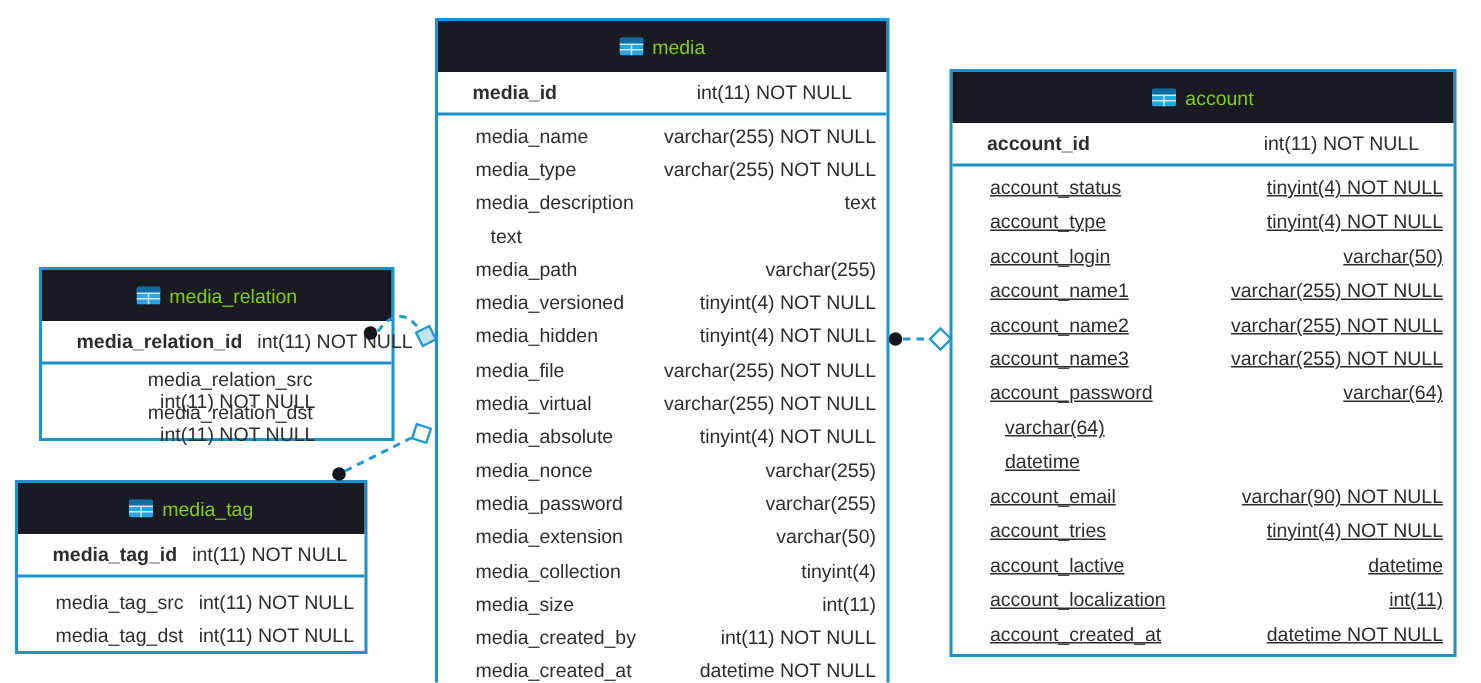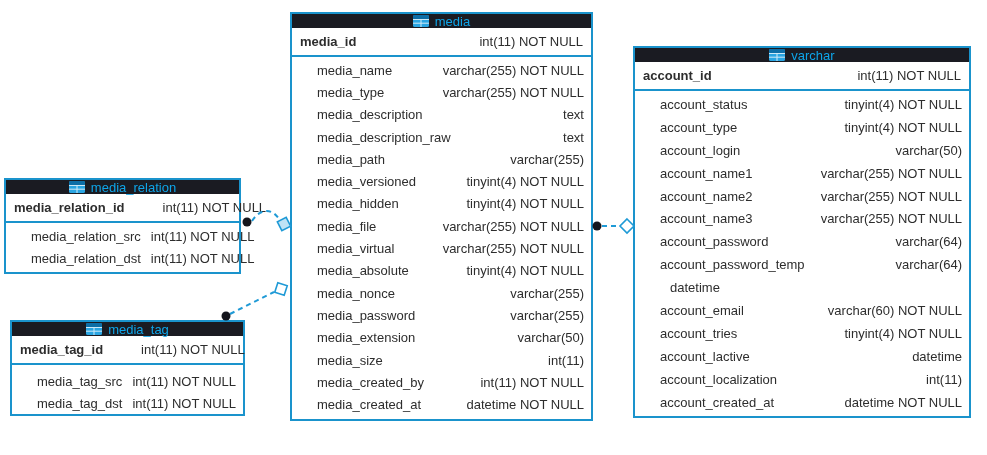--- a/index.html
+++ b/index.html
@@ -11,58 +11,57 @@
   .table{
     position:absolute;
     background:#ffffff;
     border:2px solid #1a93cc;
     box-sizing:border-box;
     font-size:13px;
     color:#2d2d2d;
   }
   .thead{
     background:#1a1b22;
-    color:#0ea5e9;
-    height:14px;
+    color:#84cc16;
+    height:34px;
     display:flex;
     align-items:center;
     justify-content:center;
     gap:6px;
     font-size:13px;
   }
   .ticon{display:inline-block;line-height:0;}
   .pkrow{
     display:flex;
     justify-content:space-between;
     align-items:center;
-    padding:0 8px;
+    padding:0 23px;
     height:27px;
     border-bottom:2px solid #1a93cc;
     white-space:nowrap;
-    gap:28px;
   }
   .pkrow .fname{font-weight:bold;}
   .rows{padding:2px 0 3px 18px;}
   .row{
     display:flex;
     justify-content:space-between;
     align-items:center;
     padding:0 7px;
     white-space:nowrap;
   }
   .fname{text-align:left;}
   .ftype{text-align:right;margin-left:10px;}
-  .tbl-media-relation{left:4px;top:178px;width:237px;}
-  .tbl-media-relation .row{height:22px;}
+  .tbl-media-relation{left:26px;top:178px;width:237px;}
+  .tbl-media-relation .row{height:22px;flex-direction:column;}
   .tbl-media-tag{left:10px;top:320px;width:235px;}
   .tbl-media-tag .row{height:22px;align-items:flex-end;}
   .tbl-media{left:290px;top:12px;width:303px;}
   .tbl-media .row{height:22.3px;}
   .tbl-account{left:633px;top:46px;width:338px;}
-  .tbl-account .row{height:22.9px;}
+  .tbl-account .row{height:22.9px;text-decoration:underline;}
   #links{
     position:absolute;left:0;top:0;width:987px;height:455px;
     pointer-events:none;
     z-index:3;
   }
 </style>
 </head>
 <body>
 
 <svg id="links" viewBox="0 0 987 455">
@@ -168,21 +167,20 @@
       </div>
       <div class="row">
         <span class="fname">media_type</span>
         <span class="ftype">varchar(255) NOT NULL</span>
       </div>
       <div class="row">
         <span class="fname">media_description</span>
         <span class="ftype">text</span>
       </div>
       <div class="row">
-        <span class="fname">media_description_raw</span>
         <span class="ftype">text</span>
       </div>
       <div class="row">
         <span class="fname">media_path</span>
         <span class="ftype">varchar(255)</span>
       </div>
       <div class="row">
         <span class="fname">media_versioned</span>
         <span class="ftype">tinyint(4) NOT NULL</span>
       </div>
@@ -206,20 +204,24 @@
         <span class="fname">media_nonce</span>
         <span class="ftype">varchar(255)</span>
       </div>
       <div class="row">
         <span class="fname">media_password</span>
         <span class="ftype">varchar(255)</span>
       </div>
       <div class="row">
         <span class="fname">media_extension</span>
         <span class="ftype">varchar(50)</span>
+      </div>
+      <div class="row">
+        <span class="fname">media_collection</span>
+        <span class="ftype">tinyint(4)</span>
       </div>
       <div class="row">
         <span class="fname">media_size</span>
         <span class="ftype">int(11)</span>
       </div>
       <div class="row">
         <span class="fname">media_created_by</span>
         <span class="ftype">int(11) NOT NULL</span>
       </div>
       <div class="row">
@@ -233,21 +235,21 @@
   <div class="thead">
     <span class="ticon">
       <svg width="16" height="12" viewBox="0 0 16 12">
           <rect width="16" height="12" rx="1.5" fill="#2aa5e2"></rect>
           <rect width="16" height="4.5" rx="1.5" fill="#0d6ea6"></rect>
           <line x1="0" y1="4.5" x2="16" y2="4.5" stroke="#cfeaf7" stroke-width="1"></line>
           <line x1="0" y1="8.2" x2="16" y2="8.2" stroke="#cfeaf7" stroke-width="1"></line>
           <line x1="8" y1="4.5" x2="8" y2="12" stroke="#cfeaf7" stroke-width="1"></line>
         </svg>
     </span>
-    <span>varchar</span>
+    <span>account</span>
   </div>
   <div class="pkrow">
     <span class="fname">account_id</span>
     <span class="ftype">int(11) NOT NULL</span>
   </div>
   <div class="rows">
       <div class="row">
         <span class="fname">account_status</span>
         <span class="ftype">tinyint(4) NOT NULL</span>
       </div>
@@ -269,29 +271,28 @@
       </div>
       <div class="row">
         <span class="fname">account_name3</span>
         <span class="ftype">varchar(255) NOT NULL</span>
       </div>
       <div class="row">
         <span class="fname">account_password</span>
         <span class="ftype">varchar(64)</span>
       </div>
       <div class="row">
-        <span class="fname">account_password_temp</span>
         <span class="ftype">varchar(64)</span>
       </div>
       <div class="row">
         <span class="ftype">datetime</span>
       </div>
       <div class="row">
         <span class="fname">account_email</span>
-        <span class="ftype">varchar(60) NOT NULL</span>
+        <span class="ftype">varchar(90) NOT NULL</span>
       </div>
       <div class="row">
         <span class="fname">account_tries</span>
         <span class="ftype">tinyint(4) NOT NULL</span>
       </div>
       <div class="row">
         <span class="fname">account_lactive</span>
         <span class="ftype">datetime</span>
       </div>
       <div class="row">

